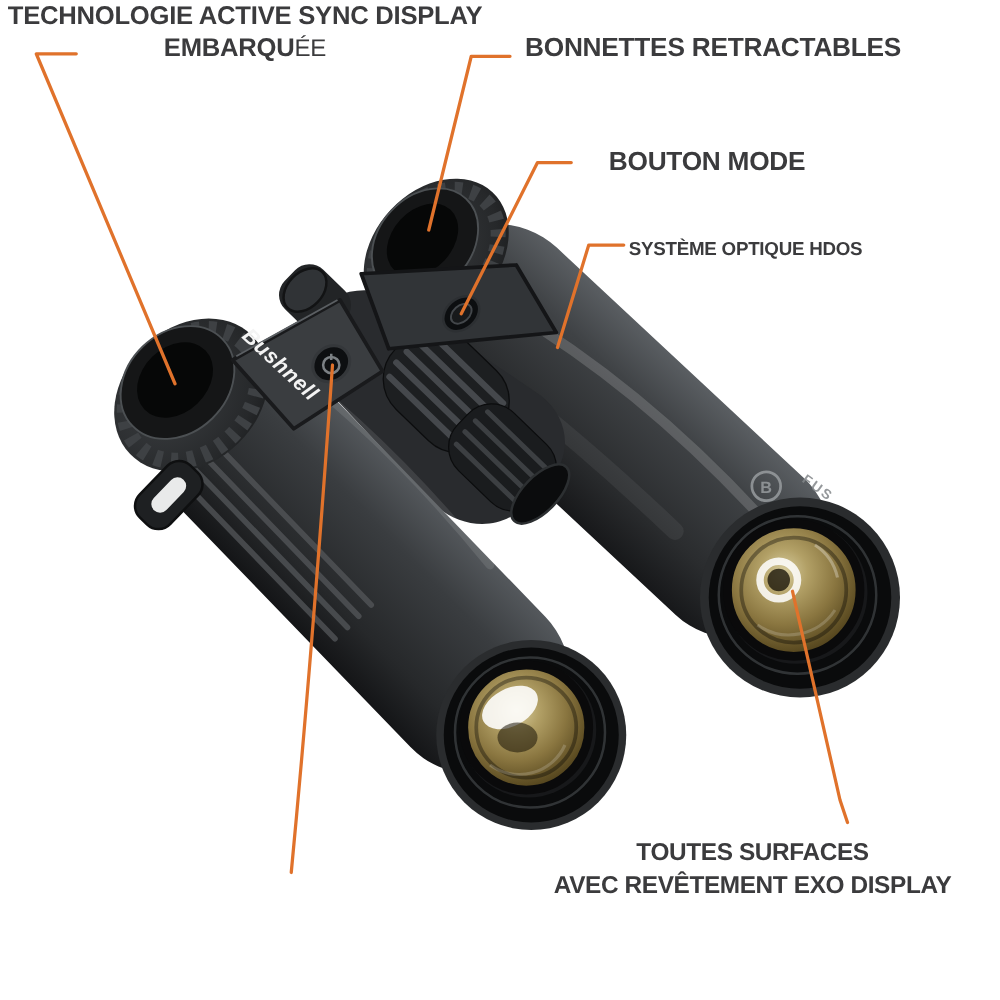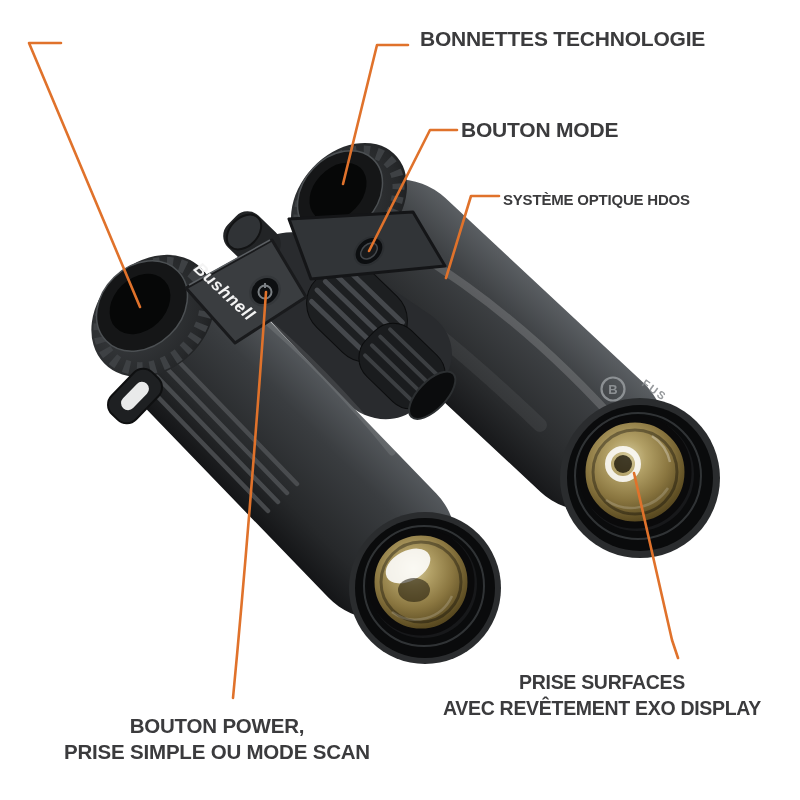--- a/index.html
+++ b/index.html
@@ -14,21 +14,21 @@
   .stage{position:absolute;inset:0;}
   svg.art{position:absolute;left:0;top:0;}
   .lbl{
     position:absolute;color:var(--ink);font-weight:700;
     letter-spacing:-0.2px;white-space:nowrap;
   }
   .lbl .ln{white-space:nowrap;}
   .lbl-activesync{left:0;top:6;width:392px;text-align:center;font-size:20.5px;line-height:26px;}
   .lbl-activesync .caps{font-weight:400;font-size:0.94em;}
   .lbl-bonnettes{left:420px;top:27px;font-size:21px;line-height:24px;}
-  .lbl-mode{left:461px;top:118px;font-size:21px;line-height:24px;}
+  .lbl-mode{left:487px;top:118px;font-size:21px;line-height:24px;}
   .lbl-hdos{left:503px;top:188px;font-size:15px;line-height:24px;}
   .lbl-optiques{left:404px;top:670px;width:396px;text-align:center;font-size:19.5px;line-height:25.5px;letter-spacing:-0.3px;}
   .lbl-power{left:26px;top:713px;width:382px;text-align:center;font-size:20.5px;line-height:25.5px;}
   .callout{stroke:var(--accent);stroke-width:2.6;fill:none;stroke-linejoin:round;stroke-linecap:round;}
 </style>
 </head>
 <body>
 
 <div class="stage">
 
@@ -187,30 +187,30 @@
     <g>
       <polyline class="callout" points="61,43 29,43 140,307"></polyline>
       <polyline class="callout" points="408,45 377,45 343,184"></polyline>
       <polyline class="callout" points="457,130 430,130 369,251"></polyline>
       <polyline class="callout" points="499,196 471,196 446,278"></polyline>
       <polyline class="callout" points="634,473 672,640 678,658"></polyline>
       <path class="callout" d="M 266,292 Q 250,520 233,698"></path>
     </g>
   </svg>
 
-
-  <div class="lbl lbl-bonnettes">BONNETTES TECHNOLOGIE</div>
+  <div class="lbl lbl-activesync">
+    <div class="ln">TECHNOLOGIE ACTIVE SYNC DISPLAY</div>
+    <div class="ln"><span>EMBARQU</span><span class="caps">ÉE</span></div>
+  </div>
+
+  <div class="lbl lbl-bonnettes">BONNETTES RETRACTABLES</div>
 
   <div class="lbl lbl-mode">BOUTON MODE</div>
 
   <div class="lbl lbl-hdos">SYSTÈME OPTIQUE HDOS</div>
 
   <div class="lbl lbl-optiques">
-    <div class="ln">PRISE SURFACES</div>
+    <div class="ln">TOUTES SURFACES</div>
     <div class="ln">AVEC REVÊTEMENT EXO DISPLAY</div>
   </div>
 
-  <div class="lbl lbl-power">
-    <div class="ln">BOUTON POWER,</div>
-    <div class="ln">PRISE SIMPLE OU MODE SCAN</div>
-  </div>
 
 </div>
 
 </body></html>

